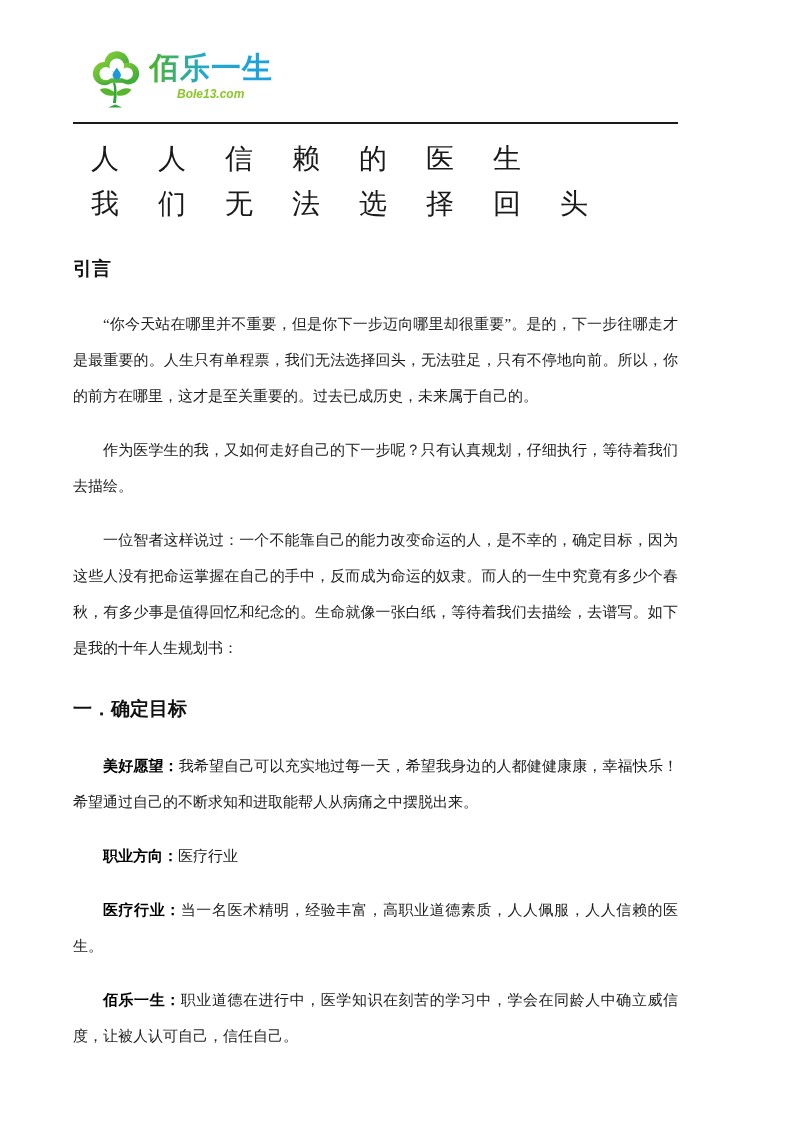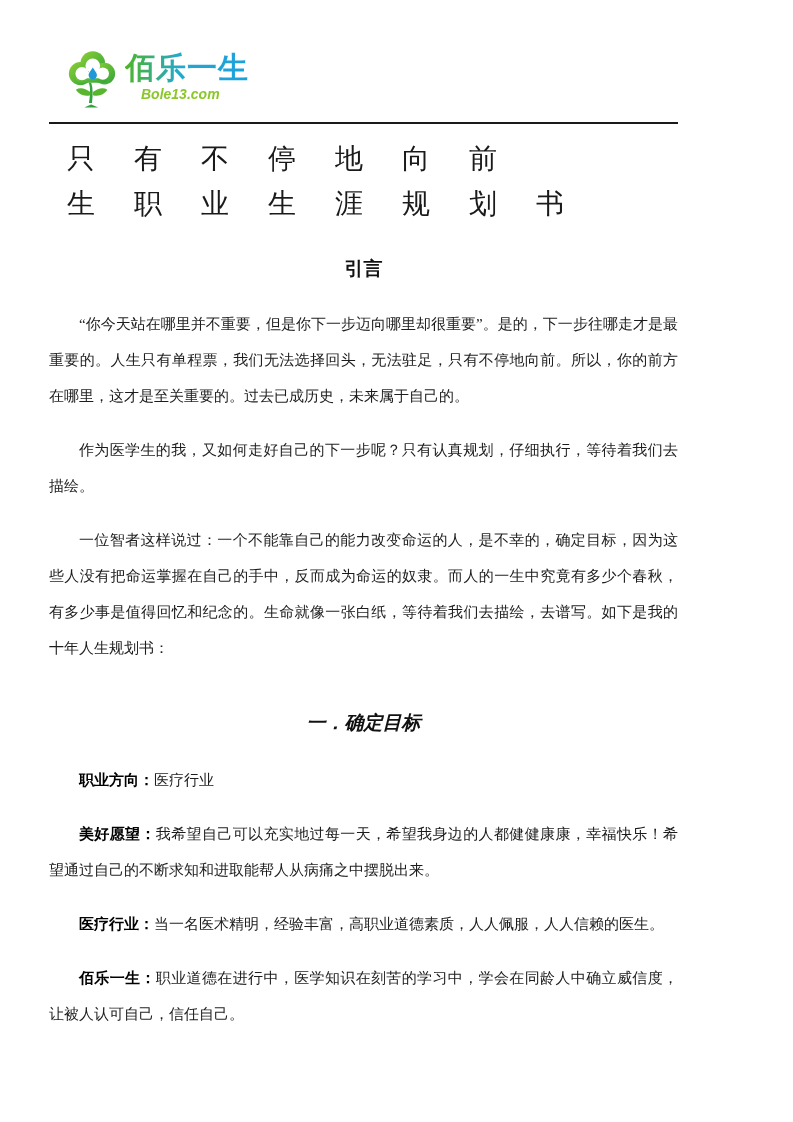--- a/index.html
+++ b/index.html
@@ -9,21 +9,21 @@
     height: 1122px;
     font-family: "Liberation Serif", "DejaVu Serif", serif;
     color: #1c1c1c;
     position: relative;
     overflow: hidden;
   }
   .page {
     width: 793px;
     height: 810px;
     background: #ffffff;
-    padding: 50px 115px 0 49px;
+    padding: 50px 115px 0 73px;
   }
   
   .logo-row {
     display: flex;
     align-items: flex-start;
     padding-left: 16px;
     height: 64px;
   }
   .logo-icon { width: 54px; height: 58px; flex: 0 0 auto; }
   .logo-textcol { display: flex; flex-direction: column; margin-left: 6px; }
@@ -35,23 +35,23 @@
     letter-spacing: 1px;
     background: linear-gradient(90deg, #4db526 0%, #24a8cf 45%, #1ba0de 100%);
     -webkit-background-clip: text;
     background-clip: text;
     color: transparent;
   }
   .logo-domain {
     font-family: "Liberation Sans", "DejaVu Sans", sans-serif;
     font-weight: bold;
     font-style: italic;
-    font-size: 14px;
+    font-size: 12px;
     color: #8bc72a;
-    margin-left: 16px;
+    margin-left: 28px;
     line-height: 16px;
   }
   .rule {
     border: none;
     border-top: 2px solid #1a1a1a;
     margin-top: 8px;
   }
   
   .doc-title {
     margin-top: 12px;
@@ -59,27 +59,26 @@
     font-size: 28px;
     color: #1a1a1a;
   }
   .doc-title .t-line {
     letter-spacing: 39px;
     line-height: 45px;
     white-space: nowrap;
   }
   
   .center-heading {
-    text-align: center;
     font-weight: bold;
     font-size: 19px;
     color: #111;
   }
   .intro-heading { margin-top: 30px; margin-bottom: 24px; }
-  .goals-heading { margin-top: 44px; margin-bottom: 26px; font-style: italic; }
+  .goals-heading { margin-top: 30px; margin-bottom: 26px; }
   
   .para {
     font-size: 15px;
     line-height: 36px;
     text-align: justify;
     text-indent: 2em;
     margin-bottom: 18px;
     color: #1c1c1c;
   }
   .para b { color: #000; }
@@ -119,37 +118,37 @@
     </span>
     <span class="logo-textcol">
       <span class="logo-name">佰乐一生</span>
       <span class="logo-domain">Bole13.com</span>
     </span>
   </div>
 
   <hr class="rule">
 
   <div class="doc-title">
-    <div class="t-line">只有不停地向前</div>
-    <div class="t-line">生职业生涯规划书</div>
+    <div class="t-line">人人信赖的医生</div>
+    <div class="t-line">我们无法选择回头</div>
   </div>
 
   <h2 class="center-heading intro-heading">引言</h2>
 
   <p class="para">“你今天站在哪里并不重要，但是你下一步迈向哪里却很重要”。是的，下一步往哪走才是最重要的。人生只有单程票，我们无法选择回头，无法驻足，只有不停地向前。所以，你的前方在哪里，这才是至关重要的。过去已成历史，未来属于自己的。</p>
   <p class="para">作为医学生的我，又如何走好自己的下一步呢？只有认真规划，仔细执行，等待着我们去描绘。</p>
   <p class="para">一位智者这样说过：一个不能靠自己的能力改变命运的人，是不幸的，确定目标，因为这些人没有把命运掌握在自己的手中，反而成为命运的奴隶。而人的一生中究竟有多少个春秋，有多少事是值得回忆和纪念的。生命就像一张白纸，等待着我们去描绘，去谱写。如下是我的十年人生规划书：</p>
 
   <h2 class="center-heading goals-heading">一．确定目标</h2>
 
   <p class="para">
-    <b>职业方向：</b><span>医疗行业</span>
+    <b>美好愿望：</b><span>我希望自己可以充实地过每一天，希望我身边的人都健健康康，幸福快乐！希望通过自己的不断求知和进取能帮人从病痛之中摆脱出来。</span>
   </p>
   <p class="para">
-    <b>美好愿望：</b><span>我希望自己可以充实地过每一天，希望我身边的人都健健康康，幸福快乐！希望通过自己的不断求知和进取能帮人从病痛之中摆脱出来。</span>
+    <b>职业方向：</b><span>医疗行业</span>
   </p>
   <p class="para">
     <b>医疗行业：</b><span>当一名医术精明，经验丰富，高职业道德素质，人人佩服，人人信赖的医生。</span>
   </p>
   <p class="para">
     <b>佰乐一生：</b><span>职业道德在进行中，医学知识在刻苦的学习中，学会在同龄人中确立威信度，让被人认可自己，信任自己。</span>
   </p>
 
 </div>
 

